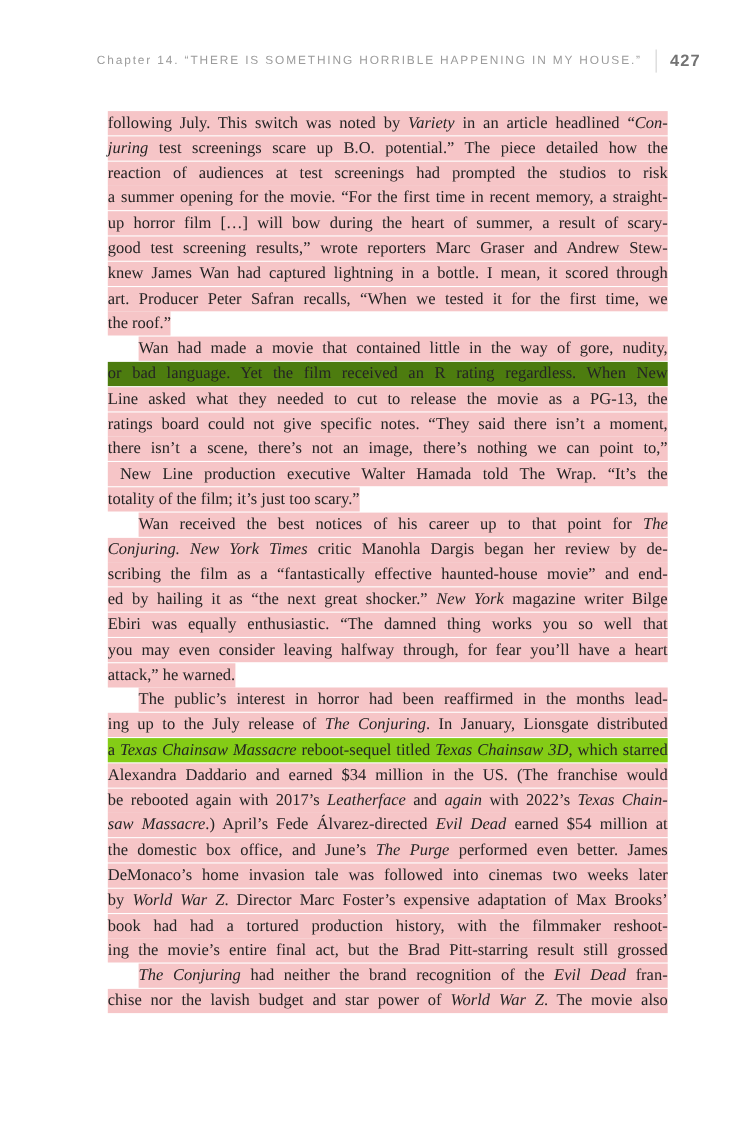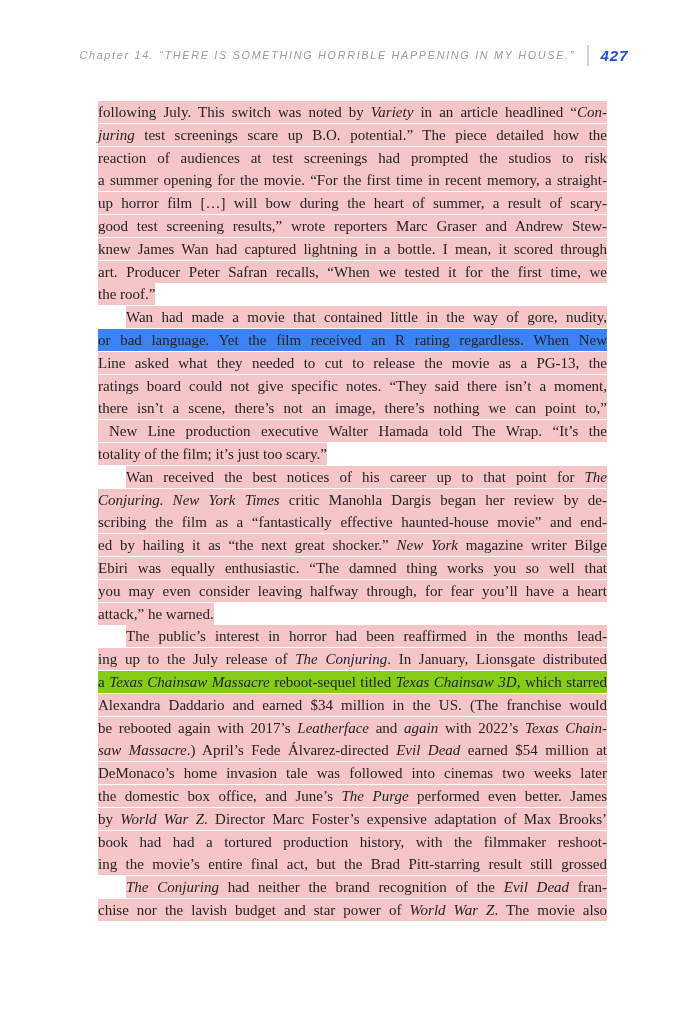--- a/index.html
+++ b/index.html
@@ -13,42 +13,41 @@
   }
   
   .header {
     position: absolute;
     top: 44px;
     left: 88px;
     width: 532px;
     height: 22px;
     display: flex;
     align-items: center;
-    justify-content: center;
+    justify-content: flex-start;
     font-family: "Liberation Sans", sans-serif;
     white-space: nowrap;
-    font-style: italic;
   }
   .chapter-label {
     font-size: 10.8px;
     letter-spacing: 1.7px;
     color: #9b9b9b;
     font-weight: 400;
   }
   .header-sep {
     width: 1.5px;
     height: 21px;
     background: #d2d2d2;
     margin: 0 12px;
     flex: 0 0 auto;
   }
   .page-number {
     font-size: 15px;
     font-weight: 700;
-    color: #1d4ed8;
+    color: #737373;
     letter-spacing: 1px;
   }
   
   .text-column {
     position: absolute;
     left: 88px;
     top: 101px;
     width: 519px;
   }
   .para { margin: 0; }
@@ -89,21 +88,21 @@
         <div class="line just"><span class="hl" style="background: rgb(246, 197, 199);"><span>reaction of audiences at test screenings had prompted the studios to risk</span></span></div>
         <div class="line just"><span class="hl" style="background: rgb(246, 197, 199);"><span>a summer opening for the movie. “For the first time in recent memory, a straight-</span></span></div>
         <div class="line just"><span class="hl" style="background: rgb(246, 197, 199);"><span>up horror film […] will bow during the heart of summer, a result of scary-</span></span></div>
         <div class="line just"><span class="hl" style="background: rgb(246, 197, 199);"><span>good test screening results,” wrote reporters Marc Graser and Andrew Stew-</span></span></div>
         <div class="line just"><span class="hl" style="background: rgb(246, 197, 199);"><span>knew James Wan had captured lightning in a bottle. I mean, it scored through</span></span></div>
         <div class="line just"><span class="hl" style="background: rgb(246, 197, 199);"><span>art. Producer Peter Safran recalls, “When we tested it for the first time, we</span></span></div>
         <div class="line"><span class="hl" style="background: rgb(246, 197, 199);"><span>the roof.”</span></span></div>
       </div>
       <div class="para">
         <div class="line just indent"><span class="hl" style="background: rgb(246, 197, 199);"><span>Wan had made a movie that contained little in the way of gore, nudity,</span></span></div>
-        <div class="line just"><span class="hl" style="background: #3b82f6;"><span>or bad language. Yet the film received an R rating regardless. When New</span></span></div>
+        <div class="line just"><span class="hl" style="background: #4d7c0f;"><span>or bad language. Yet the film received an R rating regardless. When New</span></span></div>
         <div class="line just"><span class="hl" style="background: rgb(246, 197, 199);"><span>Line asked what they needed to cut to release the movie as a PG-13, the</span></span></div>
         <div class="line just"><span class="hl" style="background: rgb(246, 197, 199);"><span>ratings board could not give specific notes. “They said there isn’t a moment,</span></span></div>
         <div class="line just"><span class="hl" style="background: rgb(246, 197, 199);"><span>there isn’t a scene, there’s not an image, there’s nothing we can point to,”</span></span></div>
         <div class="line just"><span class="hl" style="background: rgb(246, 197, 199); padding-left: 11px;"><span>New Line production executive Walter Hamada told The Wrap. “It’s the</span></span></div>
         <div class="line"><span class="hl" style="background: rgb(246, 197, 199);"><span>totality of the film; it’s just too scary.”</span></span></div>
       </div>
       <div class="para">
         <div class="line just indent"><span class="hl" style="background: rgb(246, 197, 199);"><span>Wan received the best notices of his career up to that point for </span><i>The</i></span></div>
         <div class="line just"><span class="hl" style="background: rgb(246, 197, 199);"><i>Conjuring. New York Times</i><span> critic Manohla Dargis began her review by de-</span></span></div>
         <div class="line just"><span class="hl" style="background: rgb(246, 197, 199);"><span>scribing the film as a “fantastically effective haunted-house movie” and end-</span></span></div>
@@ -112,22 +111,22 @@
         <div class="line just"><span class="hl" style="background: rgb(246, 197, 199);"><span>you may even consider leaving halfway through, for fear you’ll have a heart</span></span></div>
         <div class="line"><span class="hl" style="background: rgb(246, 197, 199);"><span>attack,” he warned.</span></span></div>
       </div>
       <div class="para">
         <div class="line just indent"><span class="hl" style="background: rgb(246, 197, 199);"><span>The public’s interest in horror had been reaffirmed in the months lead-</span></span></div>
         <div class="line just"><span class="hl" style="background: rgb(246, 197, 199);"><span>ing up to the July release of </span><i>The Conjuring</i><span>. In January, Lionsgate distributed</span></span></div>
         <div class="line just"><span class="hl" style="background: #84cc16;"><span>a </span><i>Texas Chainsaw Massacre</i><span> reboot-sequel titled </span><i>Texas Chainsaw 3D</i><span>, which starred</span></span></div>
         <div class="line just"><span class="hl" style="background: rgb(246, 197, 199);"><span>Alexandra Daddario and earned $34 million in the US. (The franchise would</span></span></div>
         <div class="line just"><span class="hl" style="background: rgb(246, 197, 199);"><span>be rebooted again with 2017’s </span><i>Leatherface</i><span> and </span><i>again</i><span> with 2022’s </span><i>Texas Chain-</i></span></div>
         <div class="line just"><span class="hl" style="background: rgb(246, 197, 199);"><i>saw Massacre</i><span>.) April’s Fede Álvarez-directed </span><i>Evil Dead</i><span> earned $54 million at</span></span></div>
+        <div class="line just"><span class="hl" style="background: rgb(246, 197, 199);"><span>the domestic box office, and June’s </span><i>The Purge</i><span> performed even better. James</span></span></div>
         <div class="line just"><span class="hl" style="background: rgb(246, 197, 199);"><span>DeMonaco’s home invasion tale was followed into cinemas two weeks later</span></span></div>
-        <div class="line just"><span class="hl" style="background: rgb(246, 197, 199);"><span>the domestic box office, and June’s </span><i>The Purge</i><span> performed even better. James</span></span></div>
         <div class="line just"><span class="hl" style="background: rgb(246, 197, 199);"><span>by </span><i>World War Z</i><span>. Director Marc Foster’s expensive adaptation of Max Brooks’</span></span></div>
         <div class="line just"><span class="hl" style="background: rgb(246, 197, 199);"><span>book had had a tortured production history, with the filmmaker reshoot-</span></span></div>
         <div class="line just"><span class="hl" style="background: rgb(246, 197, 199);"><span>ing the movie’s entire final act, but the Brad Pitt-starring result still grossed</span></span></div>
       </div>
       <div class="para">
         <div class="line just indent"><span class="hl" style="background: rgb(246, 197, 199);"><i>The Conjuring</i><span> had neither the brand recognition of the </span><i>Evil Dead</i><span> fran-</span></span></div>
         <div class="line just"><span class="hl" style="background: rgb(246, 197, 199);"><span>chise nor the lavish budget and star power of </span><i>World War Z</i><span>. The movie also</span></span></div>
       </div>
     </div>
 </div>

